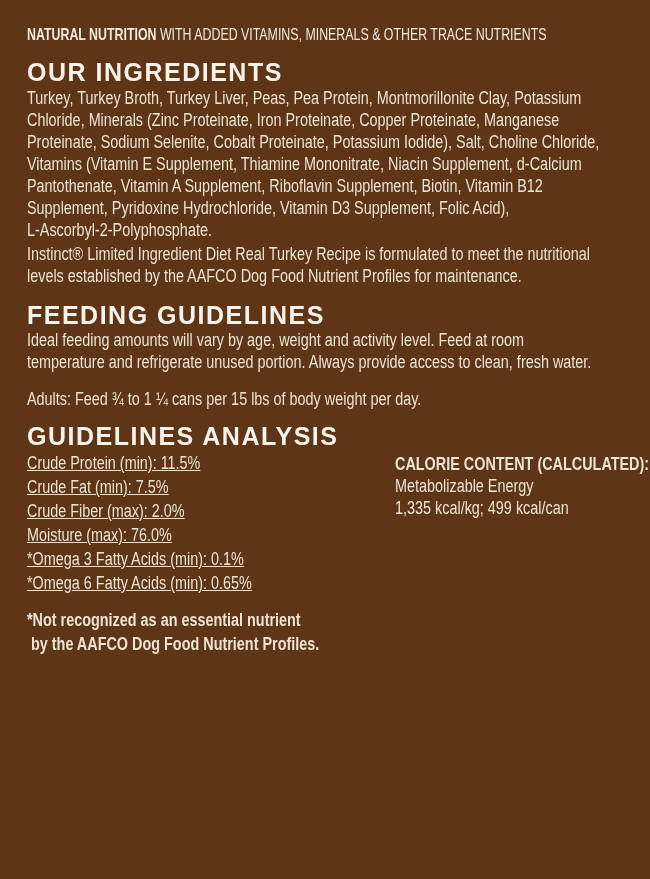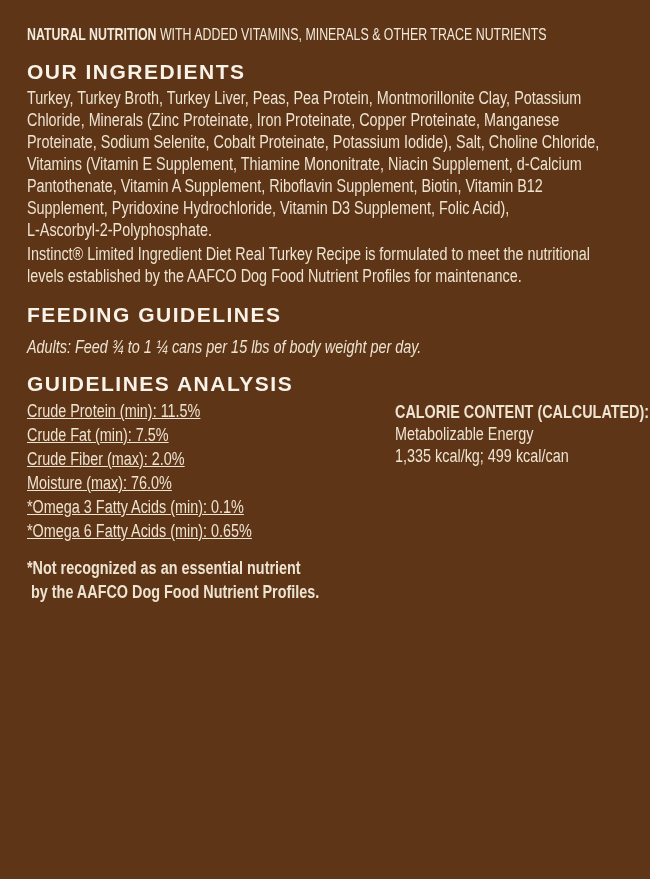--- a/index.html
+++ b/index.html
@@ -29,35 +29,35 @@
   .top-note {
     white-space: nowrap;
     transform: scaleX(0.75);
     transform-origin: 0 50%;
     font-size: 16.5px;
     line-height: 20px;
     color: #F2EADC;
   }
   .top-note .bold { font-weight: 700; }
   .heading {
-    font-size: 21px;
+    font-size: 25px;
     font-weight: 700;
     letter-spacing: 1.5px;
     line-height: 24px;
     color: #F8F3E9;
     margin: 0;
   }
   .h-ingredients { margin-top: 16px; }
   .h-complete   { margin-top: 14px; }
   .h-feeding    { margin-top: 16px; }
   .h-analysis   { margin-top: 14px; }
   .para { margin-top: 3px; }
   .para-cb { margin-top: 2px; }
   .para-fg { margin-top: 2px; }
-  .adults-line { margin-top: 9px; font-style: italic; }
+  .adults-line { margin-top: 15px; }
   .ga-row { position: relative; margin-top: 3px; text-decoration: underline; }
   .ga-line { line-height: 24px; }
   .calorie-block { position: absolute; left: 368px; top: 2px; }
   .calorie-heading { font-weight: 700; }
   .footnote { margin-top: 13px; font-weight: bold; }
   .footnote .cond { line-height: 24px; }
   .indent-1 { padding-left: 5px; }
 </style>
 </head>
 <body>
@@ -78,20 +78,24 @@
     <div class="cond">Supplement, Pyridoxine Hydrochloride, Vitamin D3 Supplement, Folic Acid),</div>
     <div class="cond">L-Ascorbyl-2-Polyphosphate.</div>
   </div>
 
   <div class="para para-cb">
     <div class="cond">Instinct® Limited Ingredient Diet Real Turkey Recipe is formulated to meet the nutritional</div>
     <div class="cond">levels established by the AAFCO Dog Food Nutrient Profiles for maintenance.</div>
   </div>
 
   <h2 class="heading h-feeding">FEEDING GUIDELINES</h2>
+  <div class="para para-fg">
+    <div class="cond">Ideal feeding amounts will vary by age, weight and activity level. Feed at room</div>
+    <div class="cond">temperature and refrigerate unused portion. Always provide access to clean, fresh water.</div>
+  </div>
   <div class="adults-line">
     <div class="cond">Adults: Feed ¾ to 1 ¼ cans per 15 lbs of body weight per day.</div>
   </div>
 
   <h2 class="heading h-analysis">GUIDELINES ANALYSIS</h2>
   <div class="ga-row">
     <div>
       <div class="cond ga-line">Crude Protein (min): 11.5%</div>
       <div class="cond ga-line">Crude Fat (min): 7.5%</div>
       <div class="cond ga-line">Crude Fiber (max): 2.0%</div>

